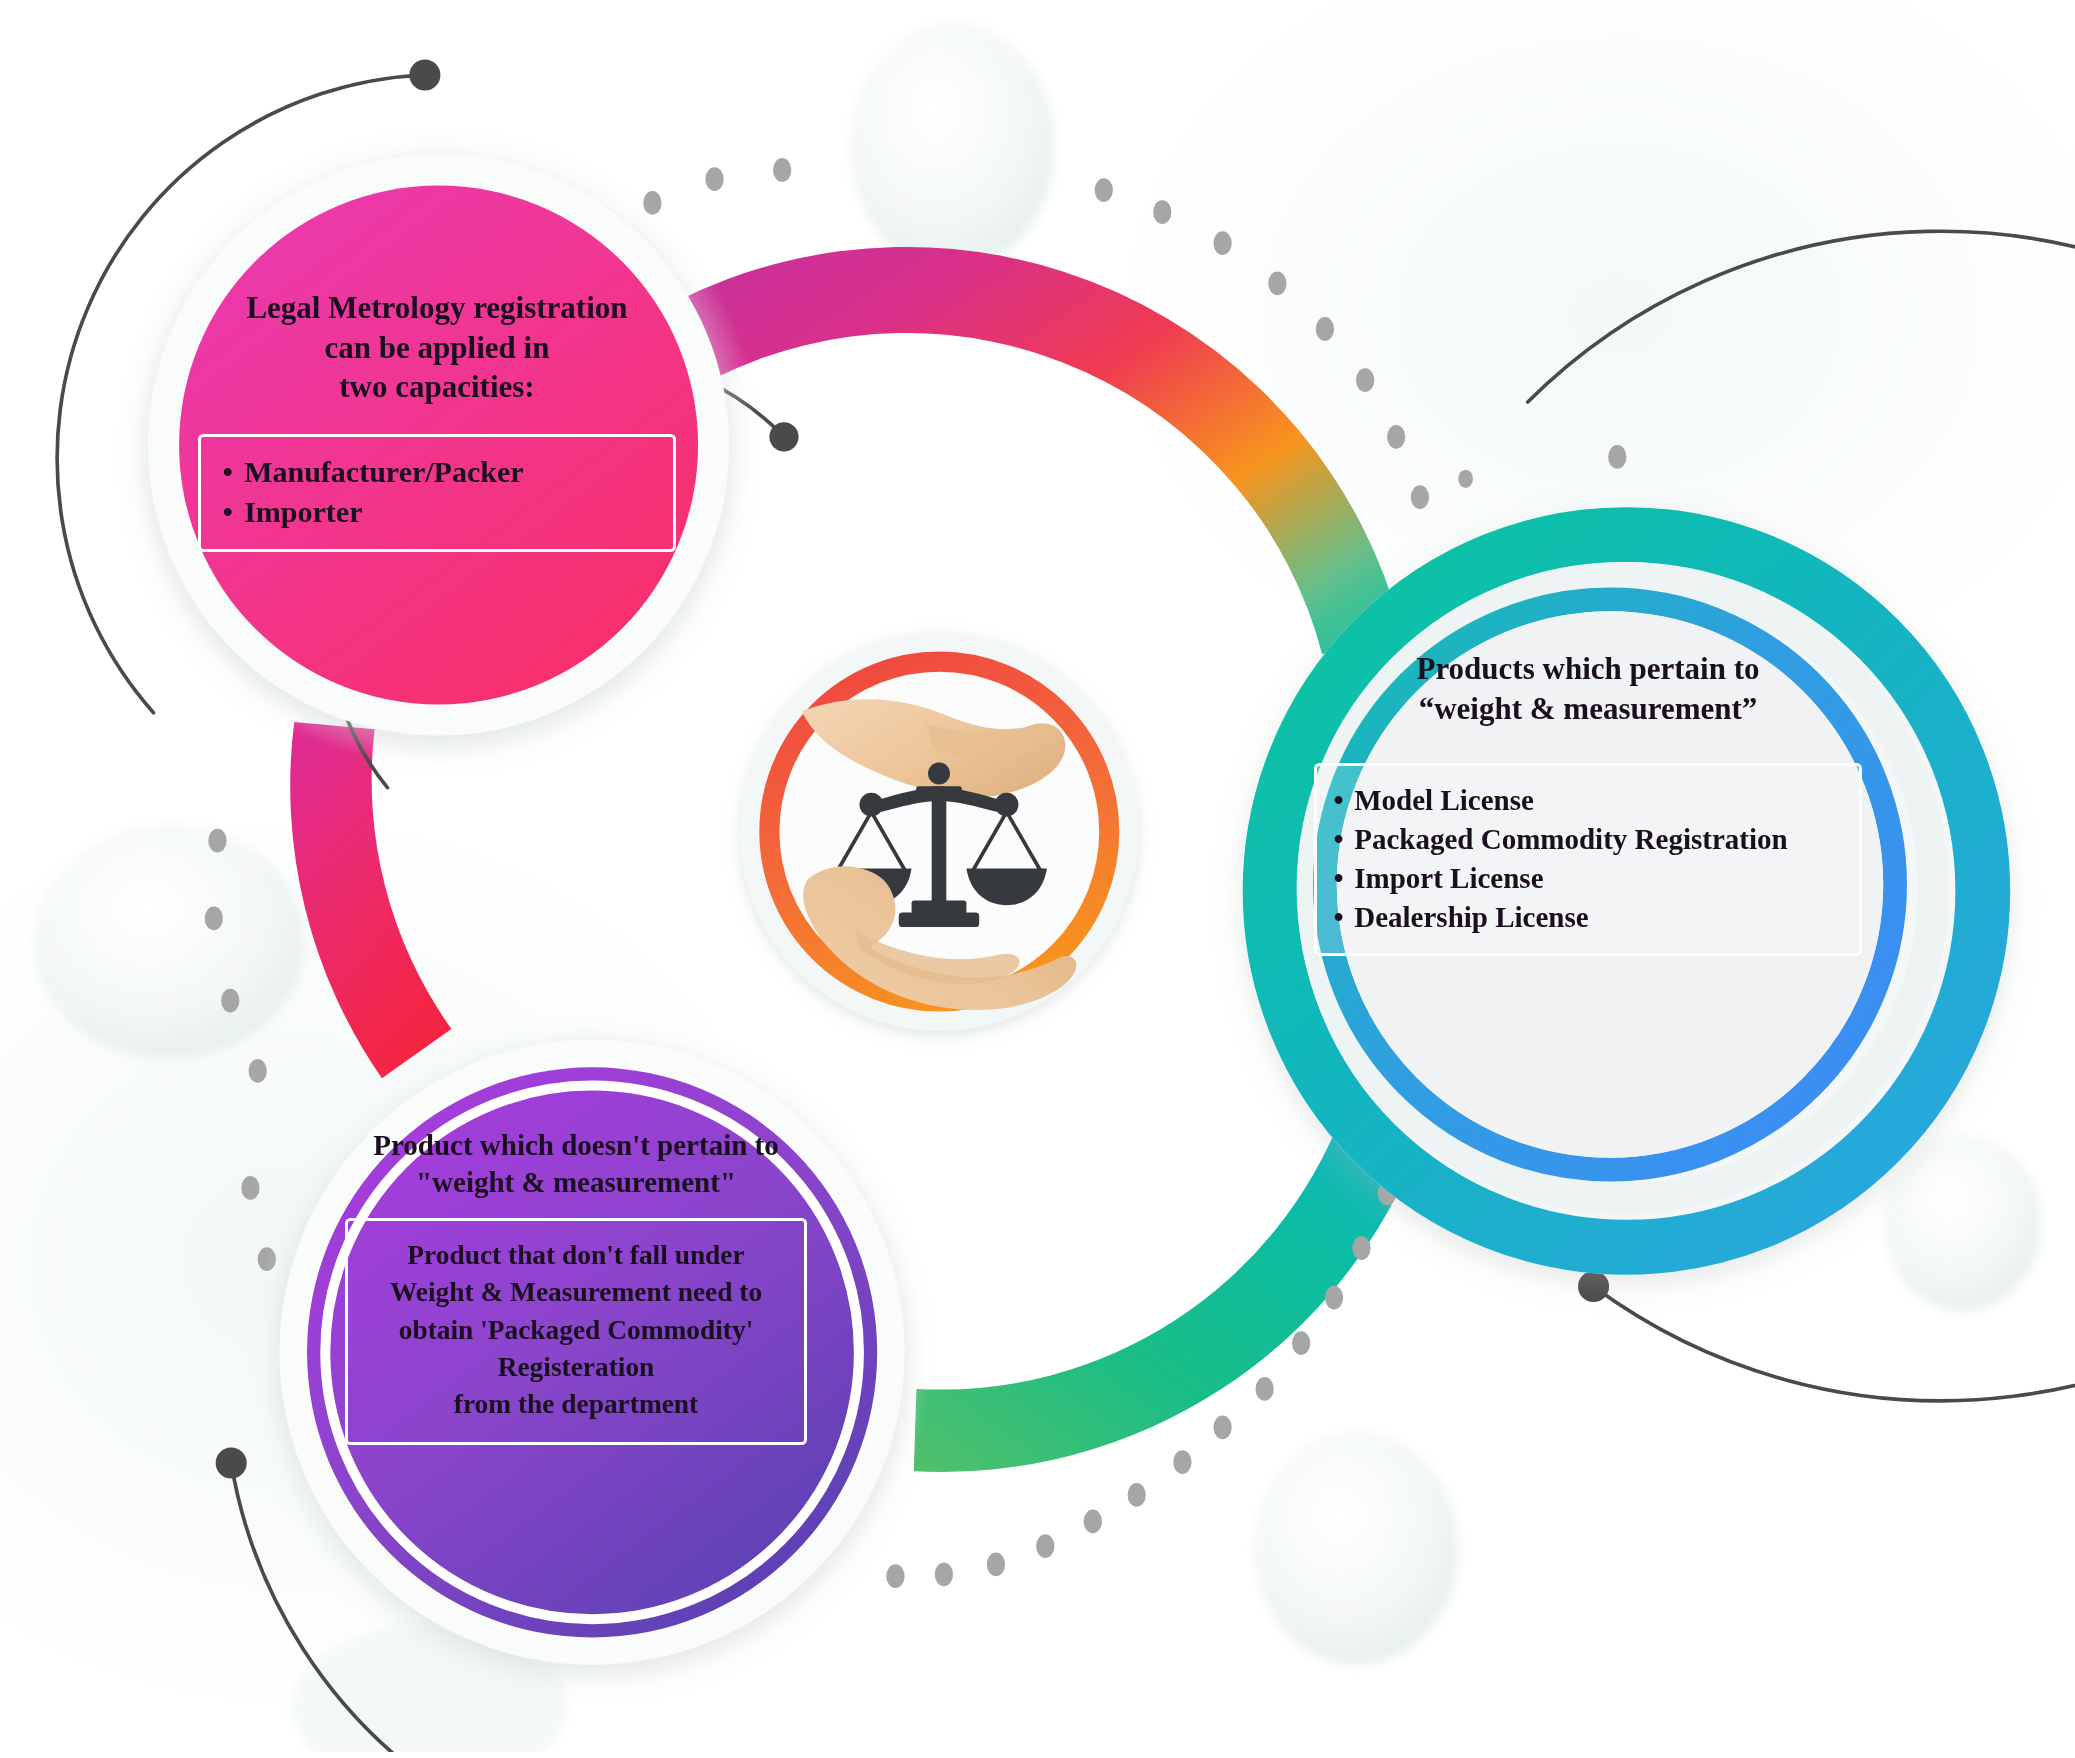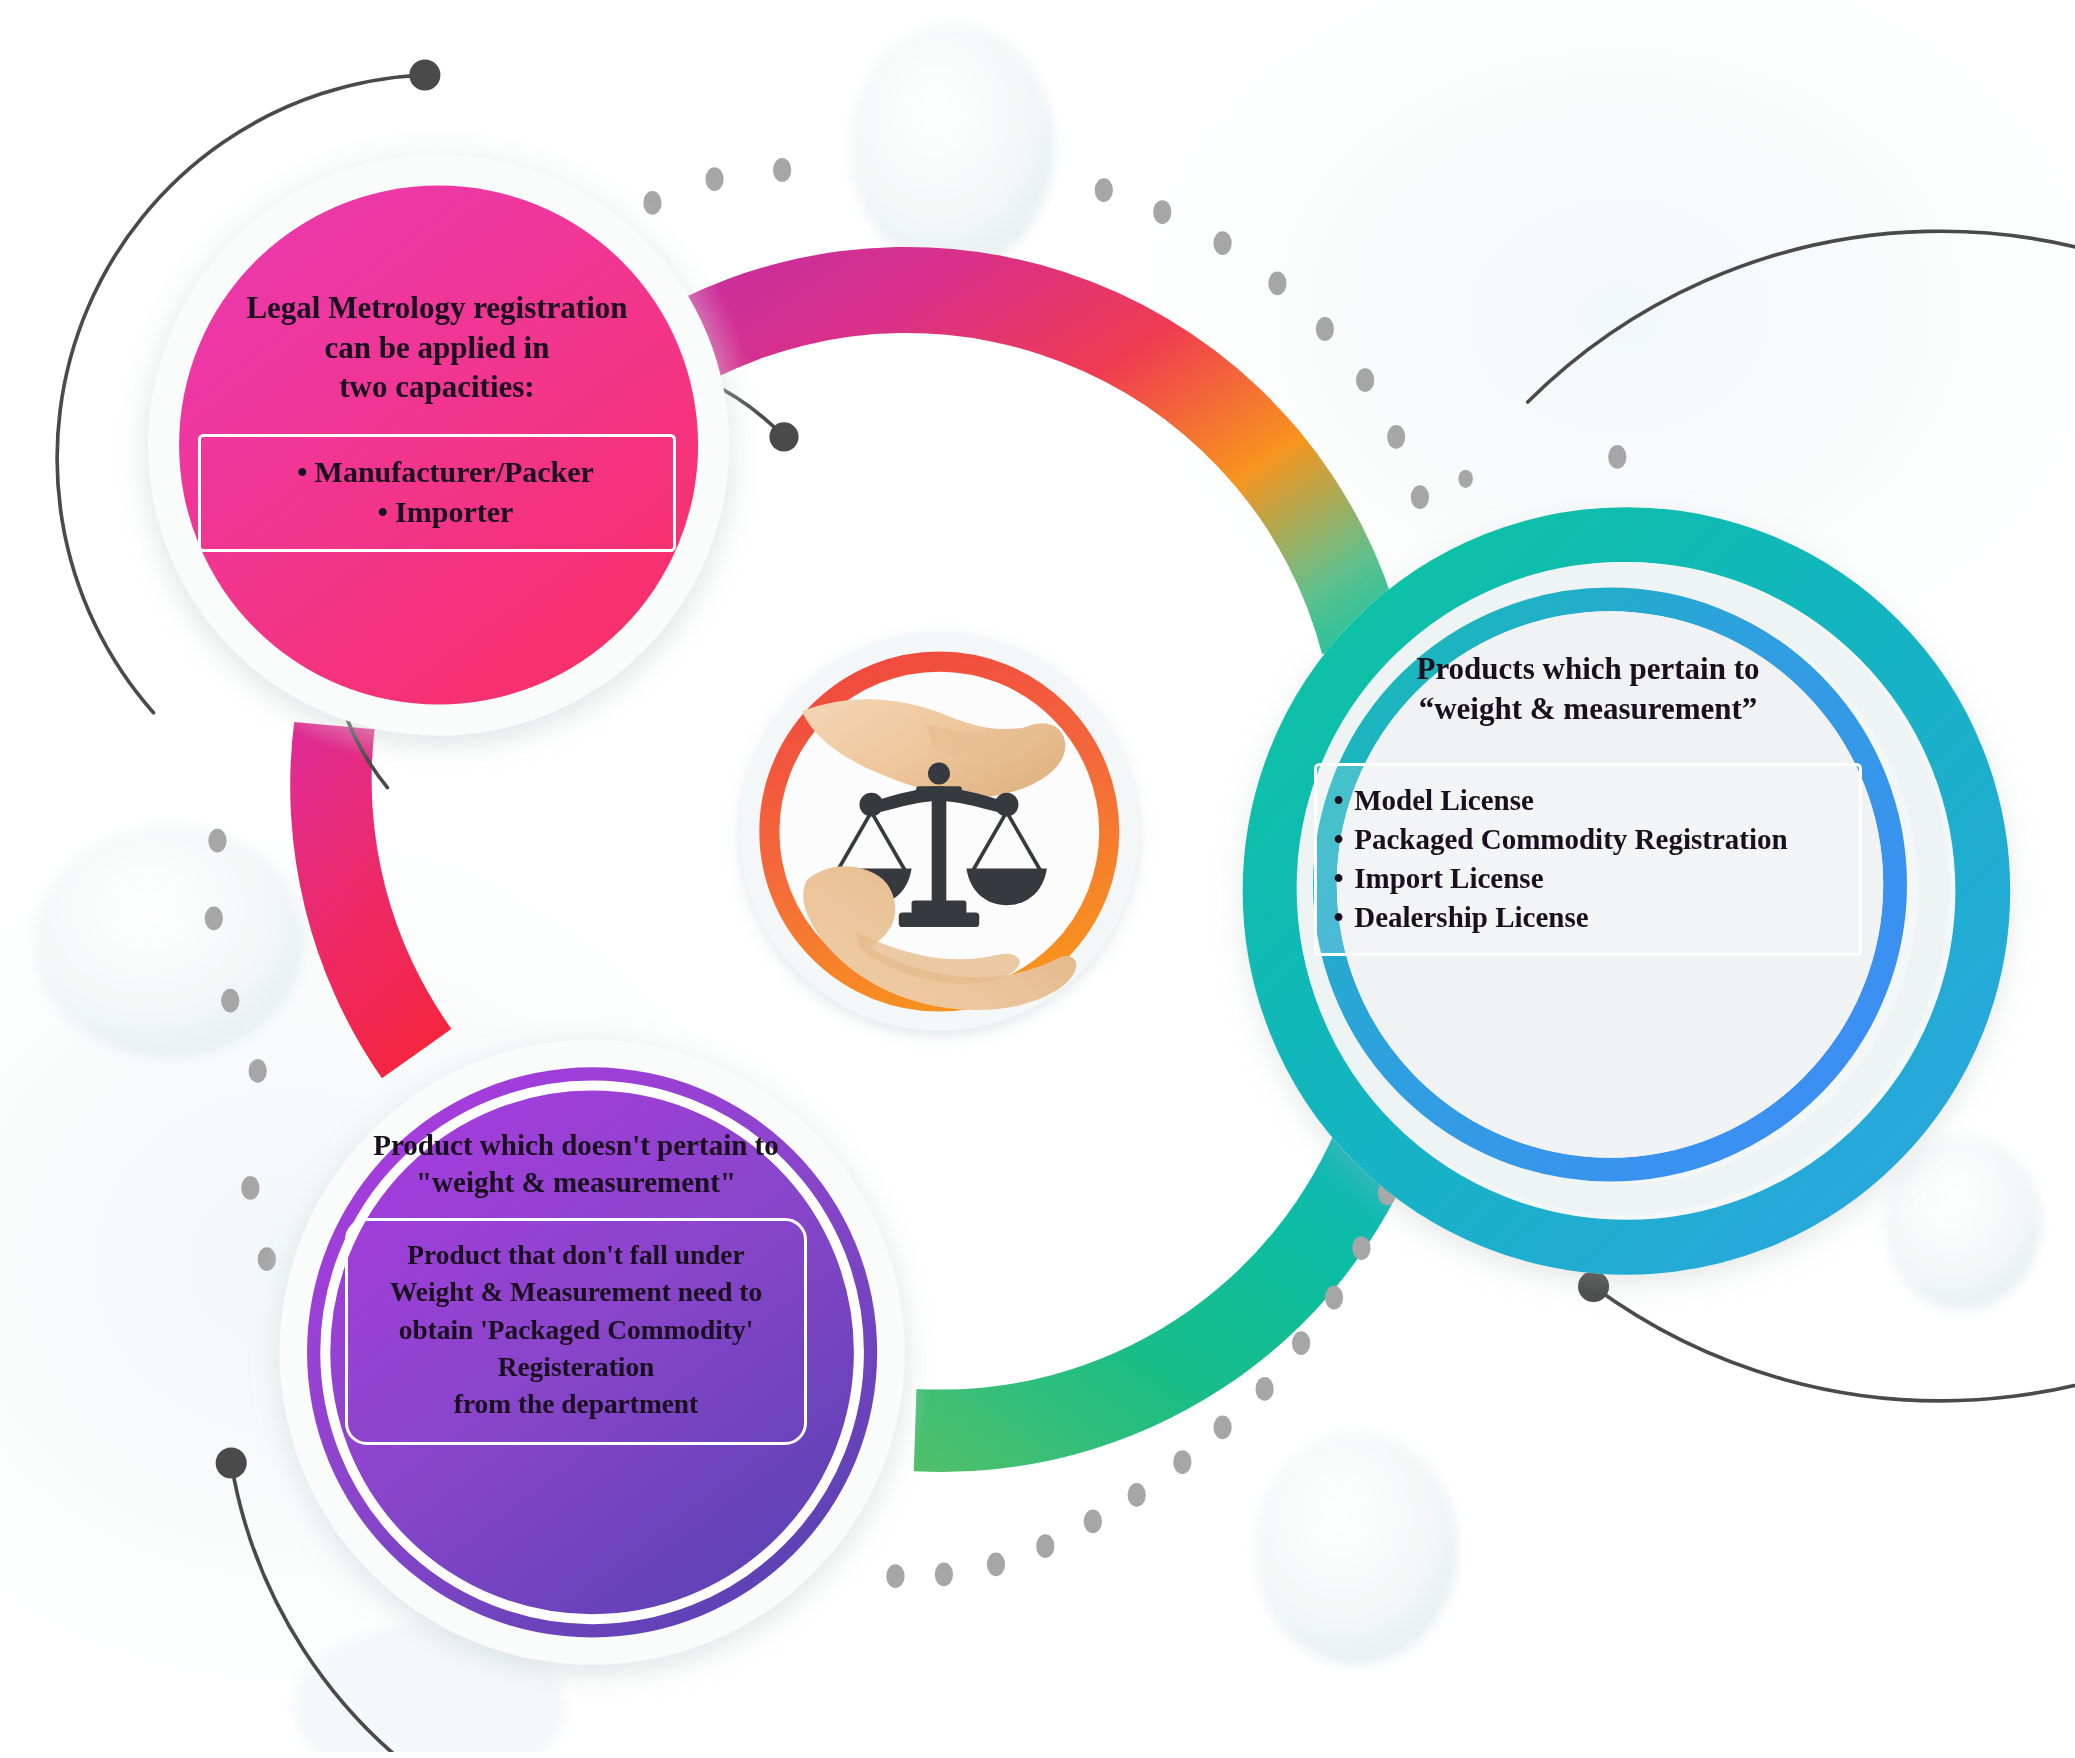--- a/index.html
+++ b/index.html
@@ -68,21 +68,21 @@
 
   
   #pink-text {
     left: 183px; top: 288px; width: 508px;
   }
   #pink-text .node-heading { font-size: 31px; }
   #pink-box {
     margin: 27.4px 14.6px 0 14.6px;
     padding: 14.6px 9.1px 16.4px 22px;
   }
-  #pink-box .bullet-list li { font-size: 30px; text-align: center; }
+  #pink-box .bullet-list li { font-size: 30px; }
 
   
   #blue-text {
     left: 1314px; top: 649px; width: 548px;
   }
   #blue-text .node-heading { font-size: 31px; }
   #blue-box {
     margin: 35px 0 0 0;
     padding: 14.6px 9.1px 16.4px 16.4px;
     background: rgba(255,255,255,0.18);
@@ -90,21 +90,20 @@
   #blue-box .bullet-list li { font-size: 29px; }
 
   
   #purple-text {
     left: 327px; top: 1127px; width: 498px;
   }
   #purple-text .node-heading { font-size: 29px; }
   #purple-box {
     margin: 16.4px 18.3px 0 18.3px;
     padding: 16.4px 12.8px 18.3px 12.8px;
-    border-radius: 22px;
   }
   #purple-box p {
     margin: 0;
     font-size: 27.4px;
     font-weight: bold;
     line-height: 1.36;
     text-align: center;
   }
 
   

